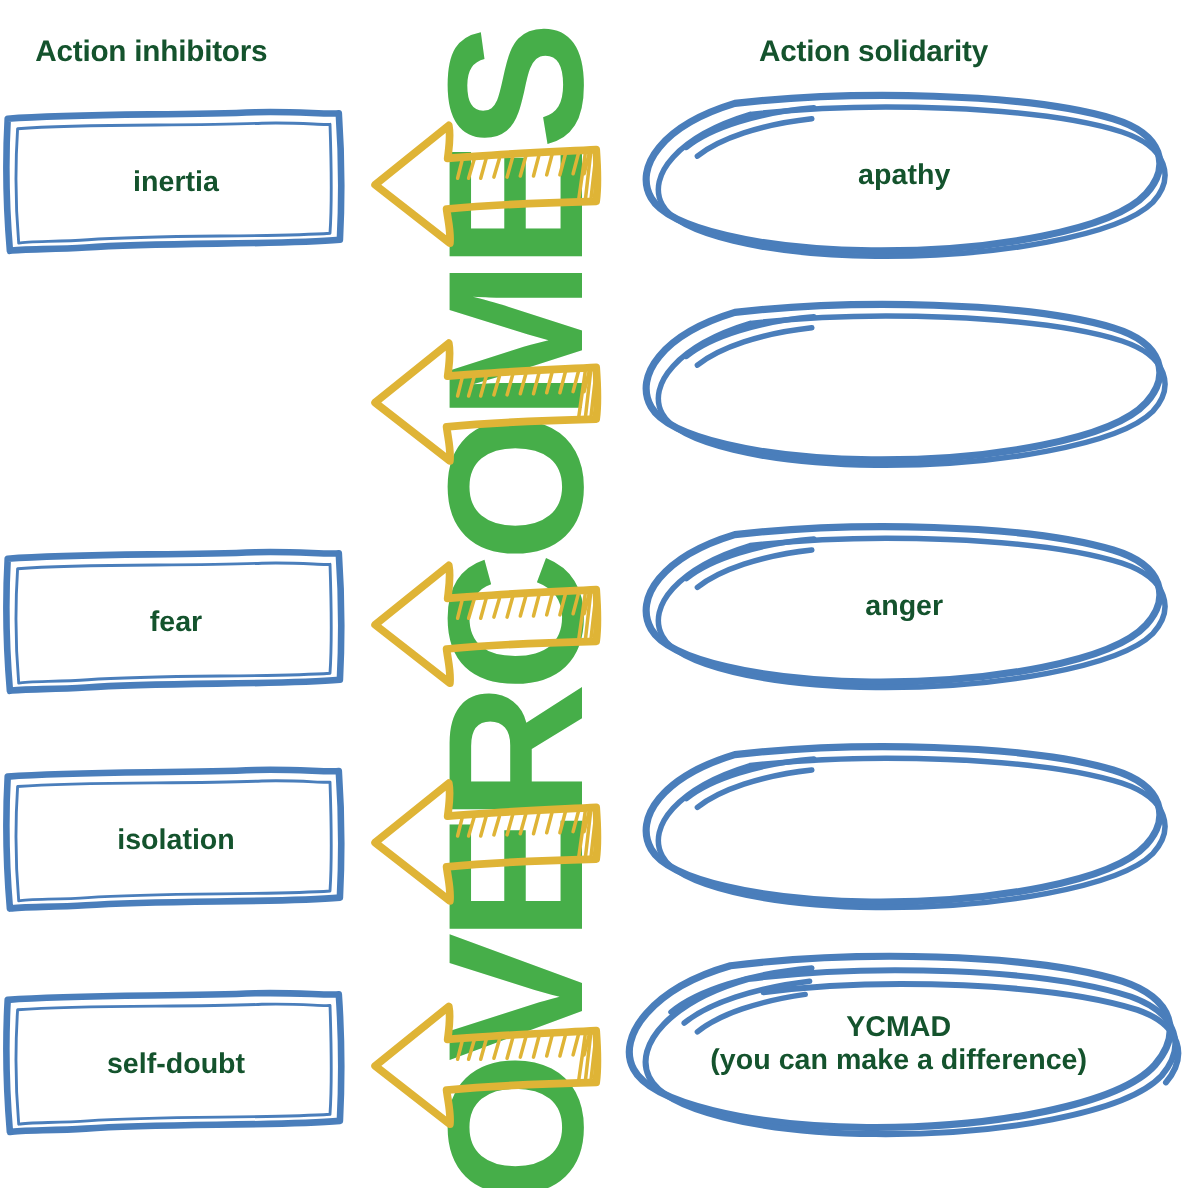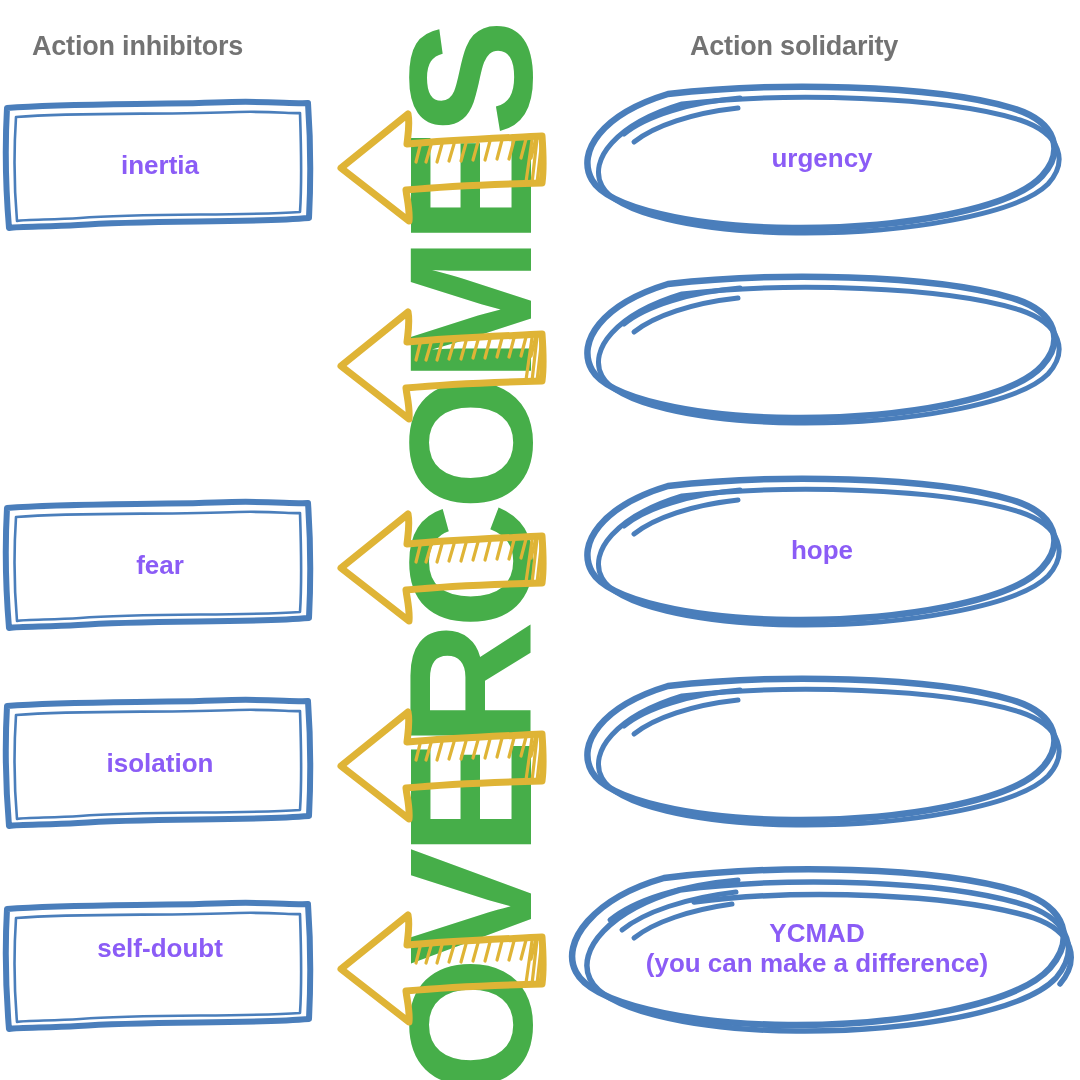--- a/index.html
+++ b/index.html
@@ -8,35 +8,35 @@
     background:#ffffff;
     font-family:"Liberation Sans","DejaVu Sans",sans-serif;
     overflow:hidden;
     position:relative;
   }
   #stage{position:absolute;inset:0;width:1080px;height:1080px;}
   .hdr{
     position:absolute;
     font-weight:bold;
     font-size:27px;
-    color:#737373;
+    color:#14532d;
     white-space:nowrap;
     letter-spacing:-0.2px;
   }
   #hdr-left{left:32px;top:31px;}
   #hdr-right{left:690px;top:31px;}
 
   .cellwrap{position:absolute;}
   .celltext{
     position:absolute;
     left:0;right:0;
     text-align:center;
     font-weight:bold;
     font-size:26px;
-    color:#8b5cf6;
+    color:#14532d;
     line-height:1.16;
     white-space:pre-line;
     z-index:5;
   }
   svg{display:block;overflow:visible;}
   .sk{fill:none;stroke-linecap:round;stroke-linejoin:round;}
 </style>
 </head>
 <body>
 
@@ -76,21 +76,21 @@
     <div class="celltext" style="top:58px;">isolation</div>
   </div>
 
   <div class="cellwrap" style="left:0px;top:893px;width:320px;height:148px;">
     <svg width="320" height="148" viewBox="0 0 320 148">
       <path class="sk" stroke="#4A7EBB" stroke-width="6" d="M7,16 C70,11 160,13 232,10 C268,9 296,12 308,11 C310,40 311,86 309,126
                C250,131 150,128 78,133 C48,135 20,134 9,136 C6,100 5,52 7,16 Z"></path>
       <path class="sk" stroke="#4A7EBB" stroke-width="2.6" d="M16,25 C80,20 168,23 238,20 C272,19 294,22 300,21 C301,50 302,90 300,120
                C242,124 146,121 80,126 C52,128 26,127 17,129 C14,94 14,56 16,25 Z"></path>
     </svg>
-    <div class="celltext" style="top:40px;text-align:center;">self-doubt</div>
+    <div class="celltext" style="top:58px;text-align:center;">self-doubt</div>
   </div>
 
   <div style="position:absolute;left:0;top:0;width:1080px;height:1080px;z-index:2;pointer-events:none;">
     <svg width="1080" height="1080" viewBox="0 0 1080 1080">
       <text id="overcomes-text" transform="translate(470,560) rotate(-90)" text-anchor="middle" dominant-baseline="central" font-family="Liberation Sans, DejaVu Sans, sans-serif" font-weight="bold" font-size="175" letter-spacing="-8" fill="#46AE49">OVERCOMES</text>
     </svg>
   </div>
 
   <div style="position:absolute;left:0;top:0;width:1080px;height:1080px;z-index:3;pointer-events:none;">
     <svg width="1080" height="1080" viewBox="0 0 1080 1080">
@@ -140,21 +140,21 @@
     <svg width="500" height="165" viewBox="0 0 500 165">
       <path class="sk" stroke="#4A7EBB" stroke-width="6.5" d="M96,14 C200,2 360,4 440,28 C486,42 492,72 470,96
                C440,129 330,149 220,148 C120,147 36,128 20,100
                C4,72 30,34 96,14 Z"></path>
       <path class="sk" stroke="#4A7EBB" stroke-width="5" d="M110,24 C214,12 372,16 448,40 C490,54 496,82 476,104
                C446,134 334,154 224,153 C124,152 44,133 30,106
                C16,80 44,44 110,24"></path>
       <path class="sk" stroke="#4A7EBB" stroke-width="5" d="M168,18 C118,22 74,36 52,54"></path>
       <path class="sk" stroke="#4A7EBB" stroke-width="5" d="M166,28 C120,33 82,46 62,62"></path>
     </svg>
-    <div class="celltext" style="top:63px;">urgency</div>
+    <div class="celltext" style="top:63px;">apathy</div>
   </div>
 
   <div class="cellwrap" style="left:572px;top:270px;width:500px;height:165px;z-index:4;">
     <svg width="500" height="165" viewBox="0 0 500 165">
       <path class="sk" stroke="#4A7EBB" stroke-width="6.5" d="M96,14 C200,2 360,4 440,28 C486,42 492,72 470,96
                C440,129 330,149 220,148 C120,147 36,128 20,100
                C4,72 30,34 96,14 Z"></path>
       <path class="sk" stroke="#4A7EBB" stroke-width="5" d="M110,24 C214,12 372,16 448,40 C490,54 496,82 476,104
                C446,134 334,154 224,153 C124,152 44,133 30,106
                C16,80 44,44 110,24"></path>
@@ -167,21 +167,21 @@
     <svg width="500" height="165" viewBox="0 0 500 165">
       <path class="sk" stroke="#4A7EBB" stroke-width="6.5" d="M96,14 C200,2 360,4 440,28 C486,42 492,72 470,96
                C440,129 330,149 220,148 C120,147 36,128 20,100
                C4,72 30,34 96,14 Z"></path>
       <path class="sk" stroke="#4A7EBB" stroke-width="5" d="M110,24 C214,12 372,16 448,40 C490,54 496,82 476,104
                C446,134 334,154 224,153 C124,152 44,133 30,106
                C16,80 44,44 110,24"></path>
       <path class="sk" stroke="#4A7EBB" stroke-width="5" d="M168,18 C118,22 74,36 52,54"></path>
       <path class="sk" stroke="#4A7EBB" stroke-width="5" d="M166,28 C120,33 82,46 62,62"></path>
     </svg>
-    <div class="celltext" style="top:63px;">hope</div>
+    <div class="celltext" style="top:63px;">anger</div>
   </div>
 
   <div class="cellwrap" style="left:572px;top:672px;width:500px;height:165px;z-index:4;">
     <svg width="500" height="165" viewBox="0 0 500 165">
       <path class="sk" stroke="#4A7EBB" stroke-width="6.5" d="M96,14 C200,2 360,4 440,28 C486,42 492,72 470,96
                C440,129 330,149 220,148 C120,147 36,128 20,100
                C4,72 30,34 96,14 Z"></path>
       <path class="sk" stroke="#4A7EBB" stroke-width="5" d="M110,24 C214,12 372,16 448,40 C490,54 496,82 476,104
                C446,134 334,154 224,153 C124,152 44,133 30,106
                C16,80 44,44 110,24"></path>

